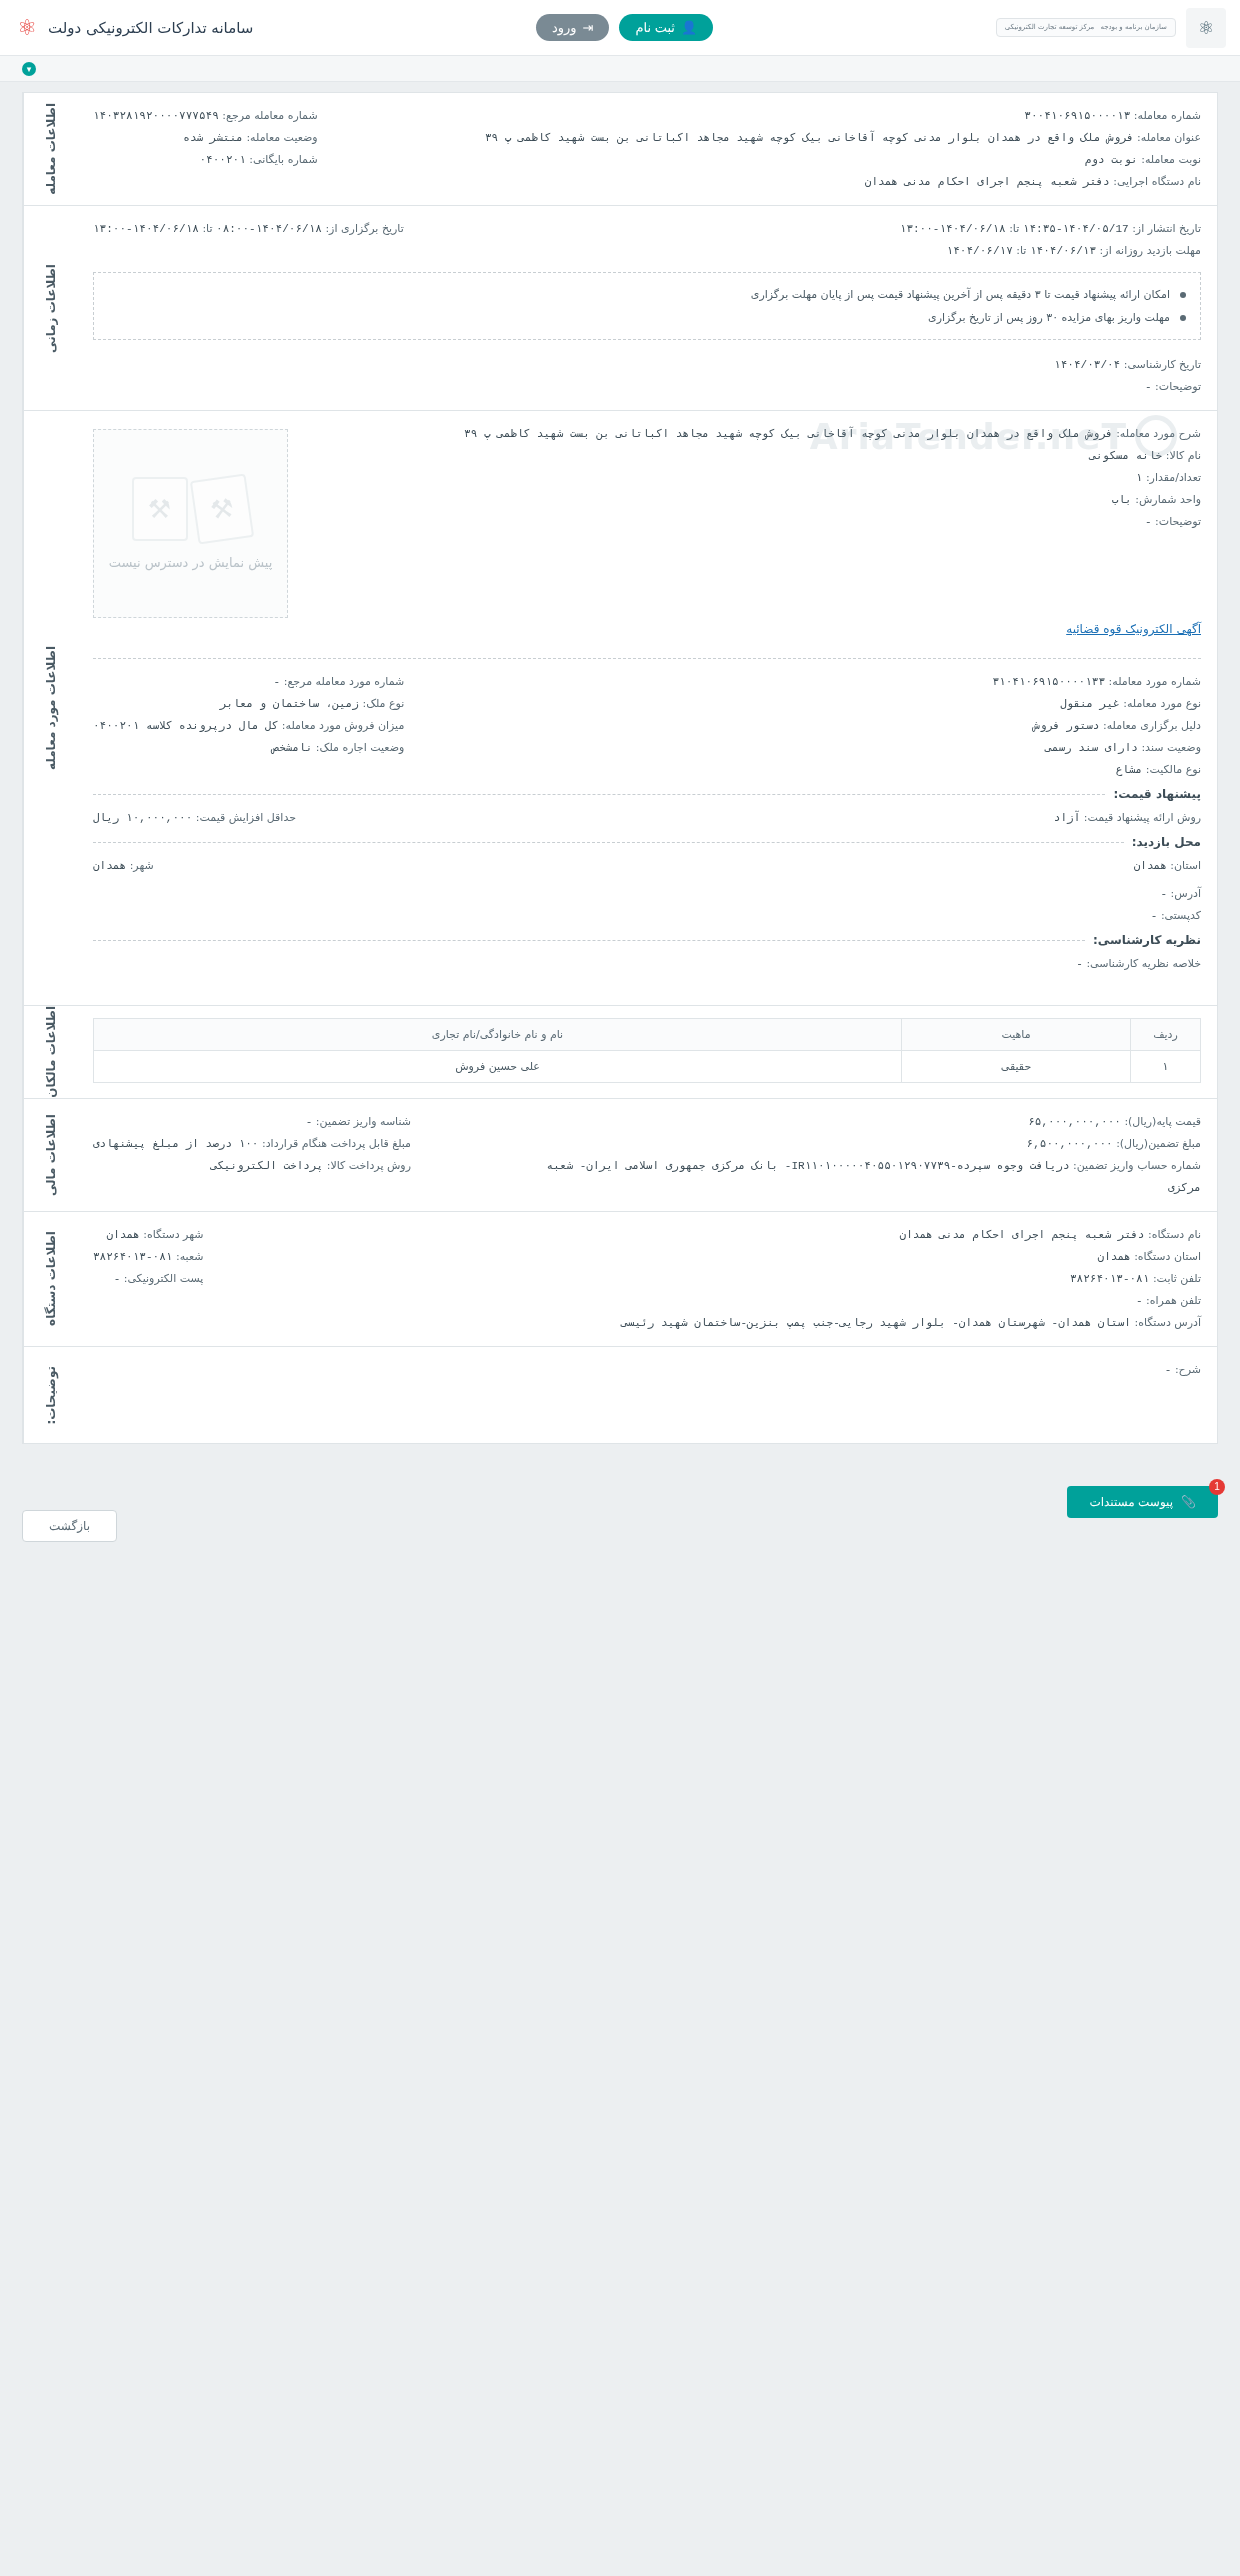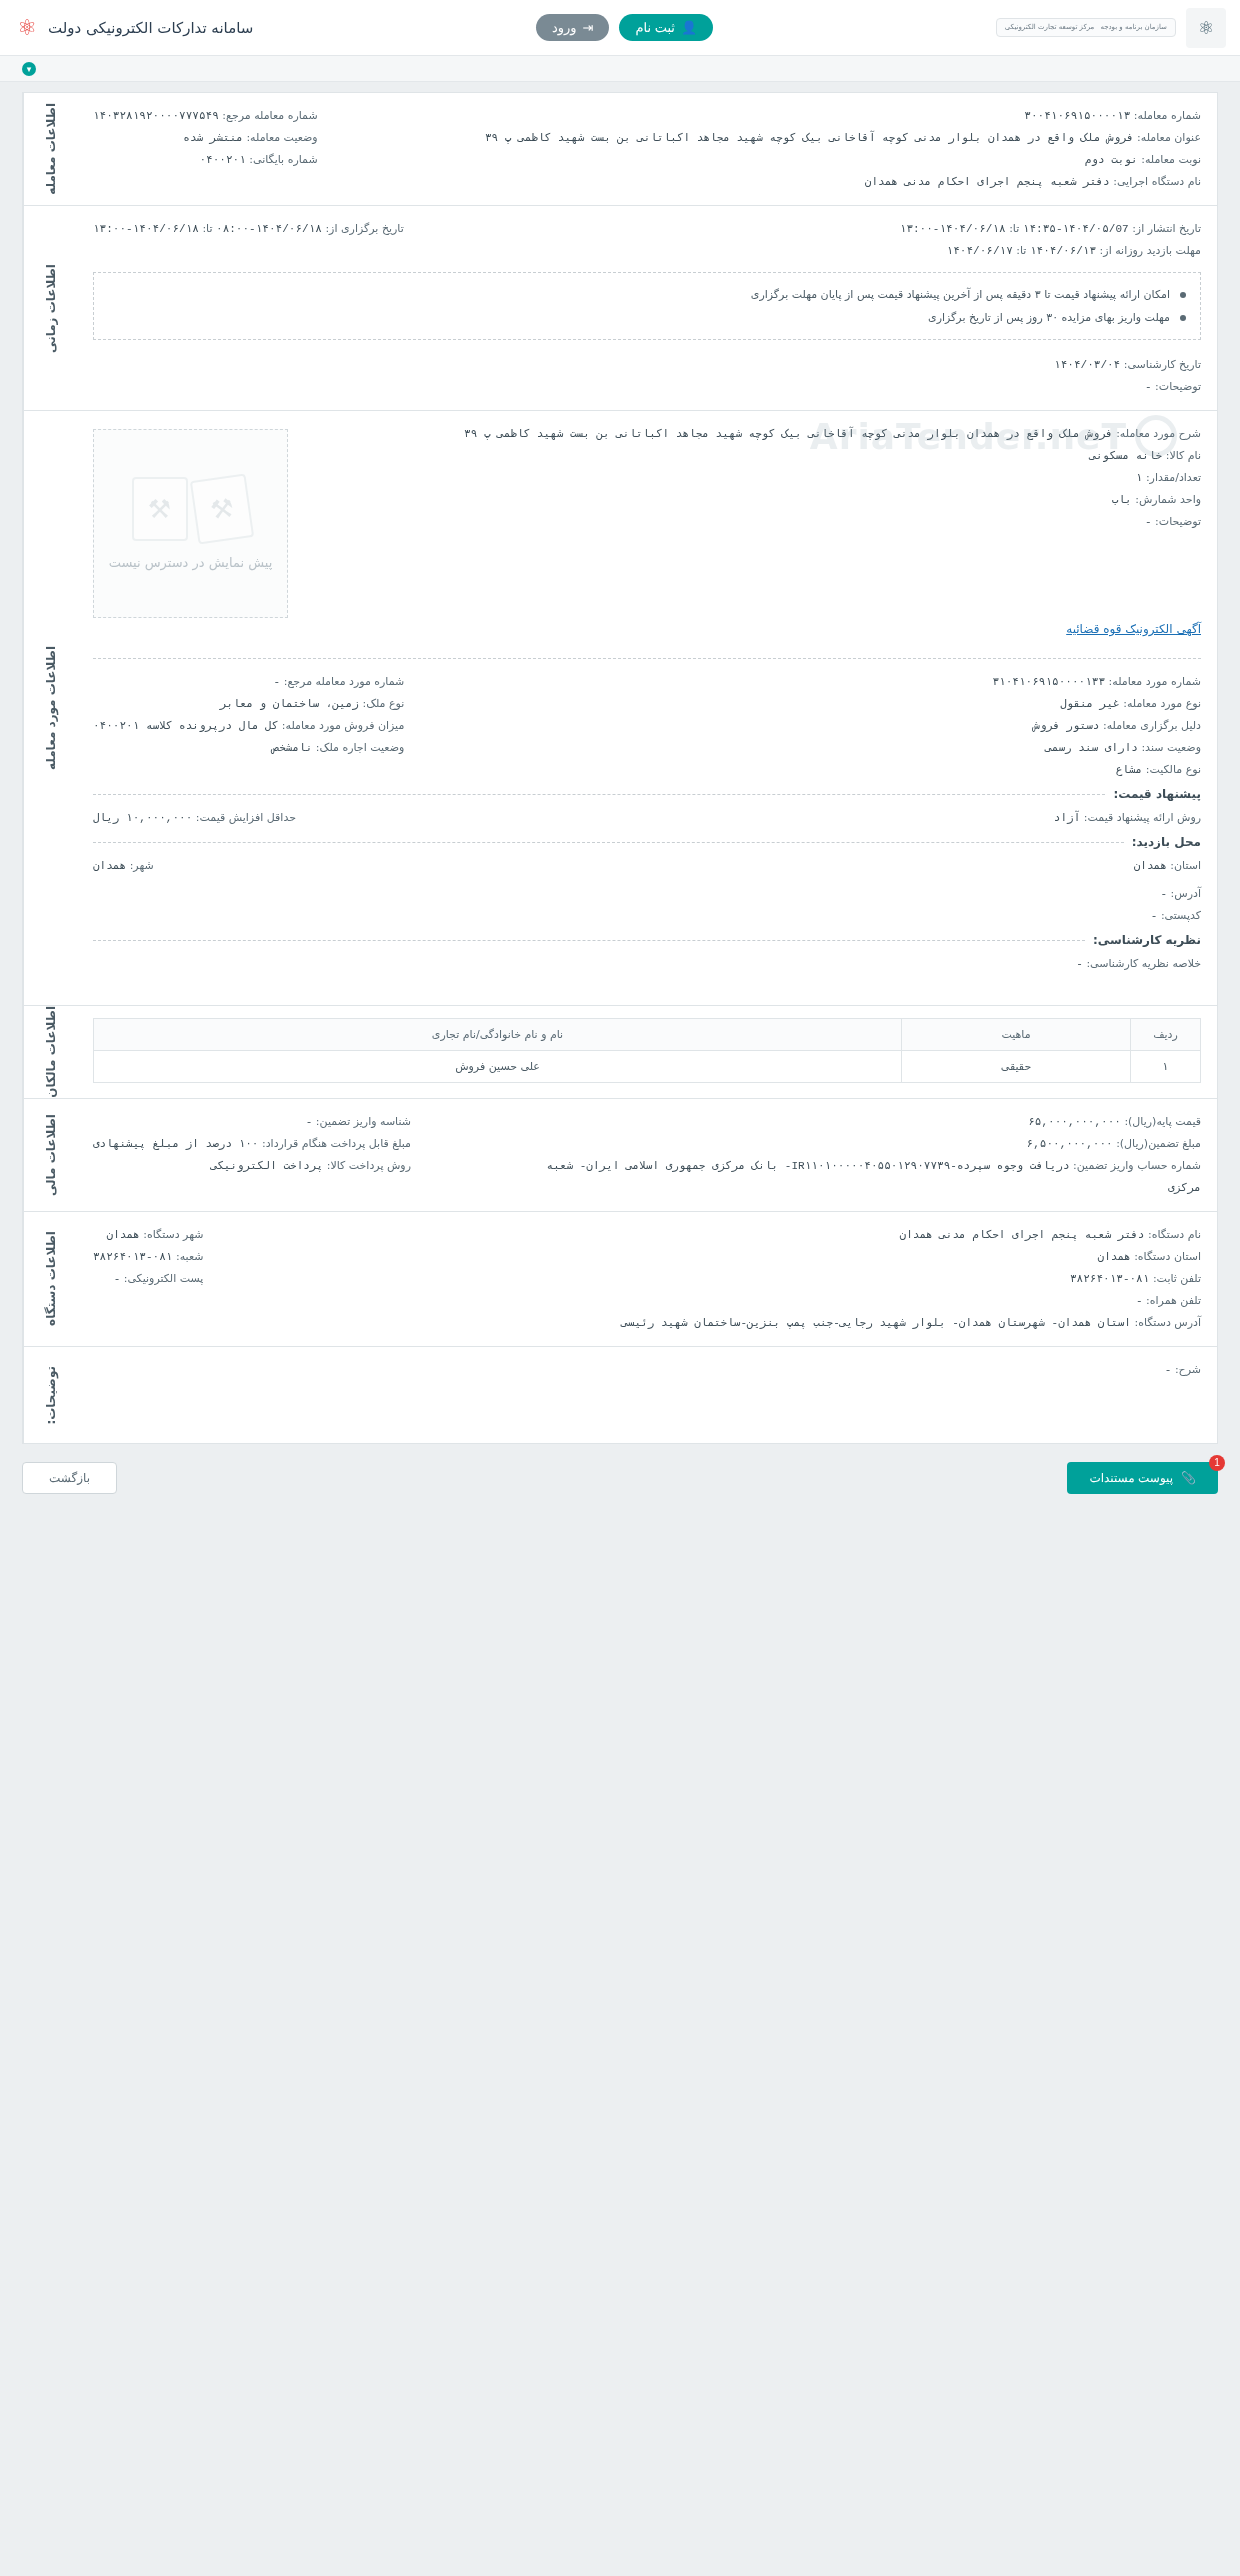--- a/index.html
+++ b/index.html
@@ -138,21 +138,21 @@
   table.owners td.idx { width: 70px; }
   table.owners th.maah, table.owners td.maah { width: 229px; }
 
   
   .footer {
     display: flex; justify-content: space-between; align-items: center;
     padding: 18px 22px 26px 22px;
   }
   .btn-back {
     background: #fff; border: 1px solid #cfd6da; border-radius: 4px;
-    padding: 8px 26px; font-size: 12px; color: #5a6a74; cursor: pointer;
+    padding: 8px 26px; font-size: 12px; color: #5a6a74; cursor: pointer; margin-top: 48px;
   }
   .btn-docs {
     background: #00a19a; border: none; border-radius: 4px; color: #fff;
     padding: 9px 22px; font-size: 12px; cursor: pointer; position: relative;
     display: inline-flex; align-items: center; gap: 8px;
   }
   .badge-count {
     position: absolute; top: -7px; right: -7px; background: #e53935; color: #fff;
     width: 16px; height: 16px; border-radius: 50%; font-size: 10px;
     display: flex; align-items: center; justify-content: center;
@@ -239,21 +239,21 @@
           <span>اطلاعات معامله</span>
         </div>
       </div>
 
       <div class="section">
         <div class="sec-body">
           <div class="row2">
             <div class="right-col">
               <div class="fld">
                 <span class="k">تاریخ انتشار از:</span>
-                <span class="v">۱۴۰۴/۰۵/07-۱۴:۳۵</span>
+                <span class="v">۱۴۰۴/۰۵/17-۱۴:۳۵</span>
                 <span class="k">تا:</span>
                 <span class="v">۱۴۰۴/۰۶/۱۸-۱۳:۰۰</span>
               </div>
               <div class="fld">
                 <span class="k">مهلت بازدید روزانه از:</span>
                 <span class="v">۱۴۰۴/۰۶/۱۳</span>
                 <span class="k">تا:</span>
                 <span class="v">۱۴۰۴/۰۶/۱۷</span>
               </div>
             </div>

